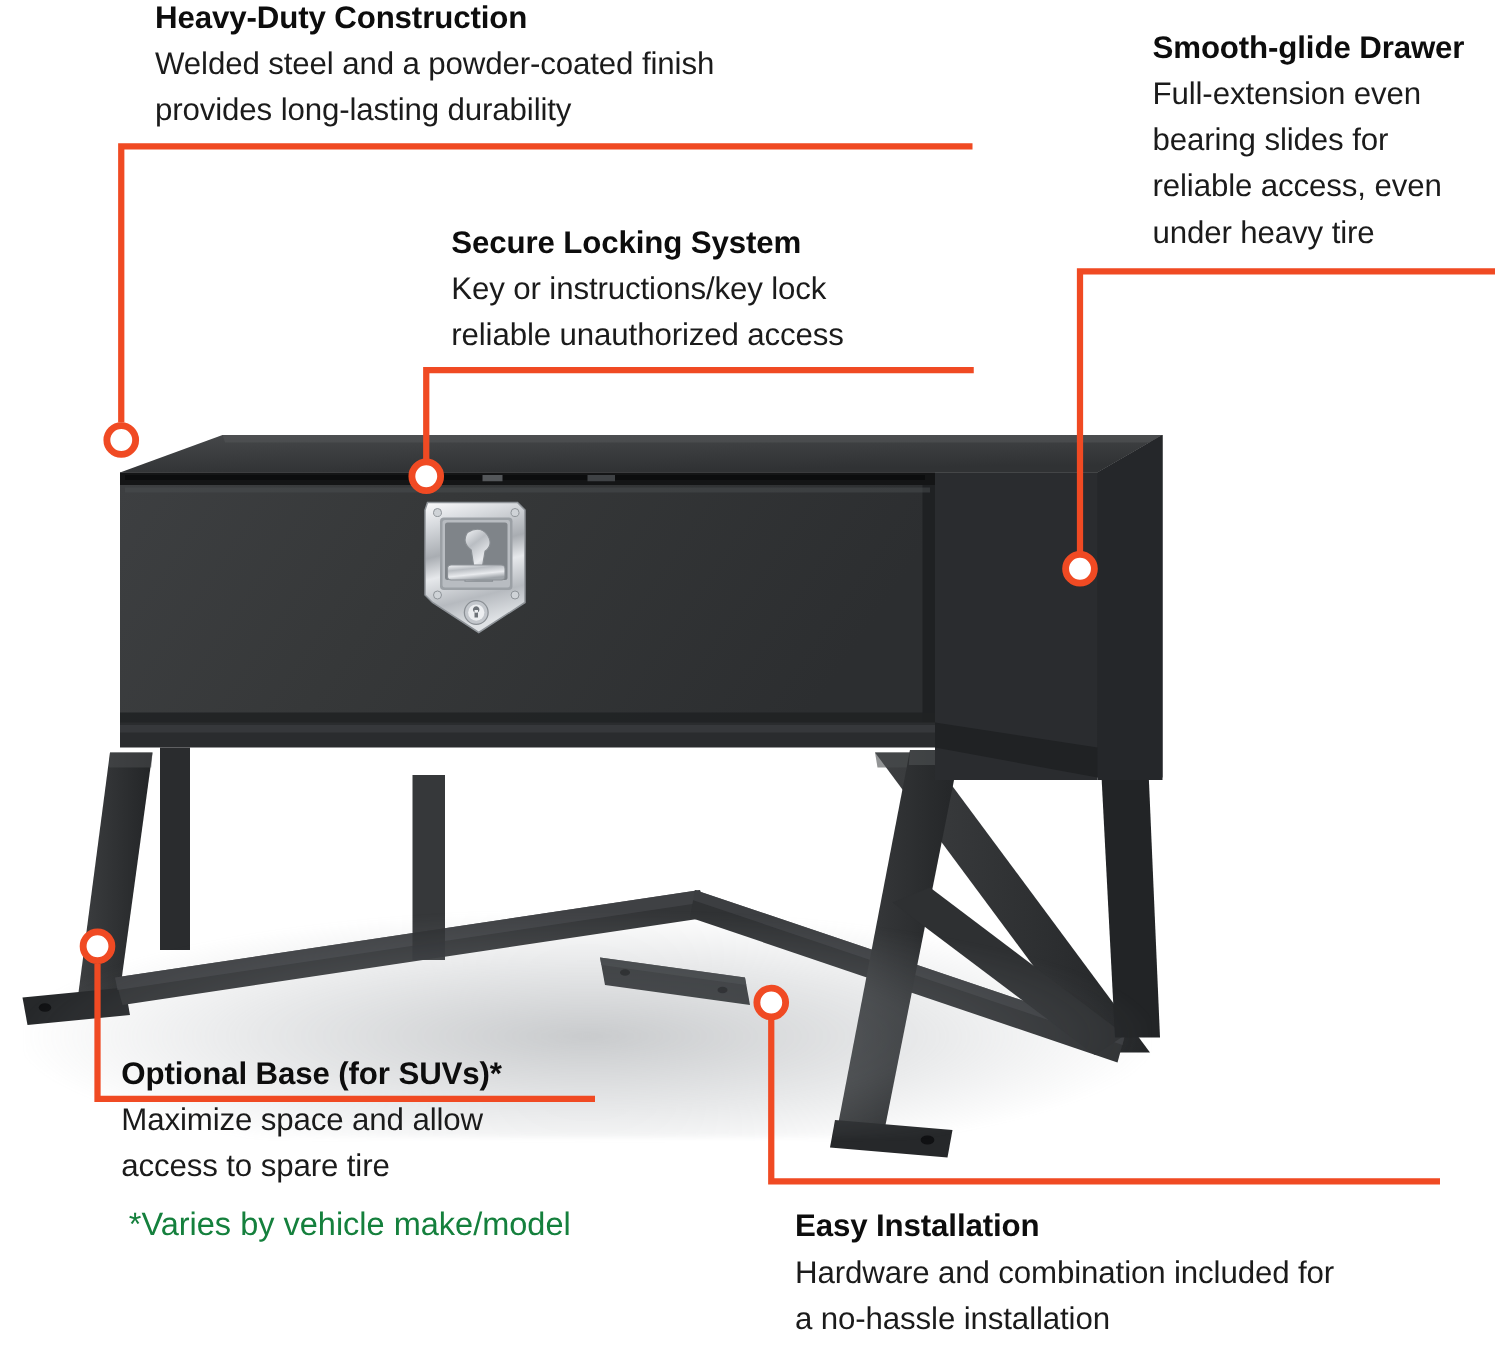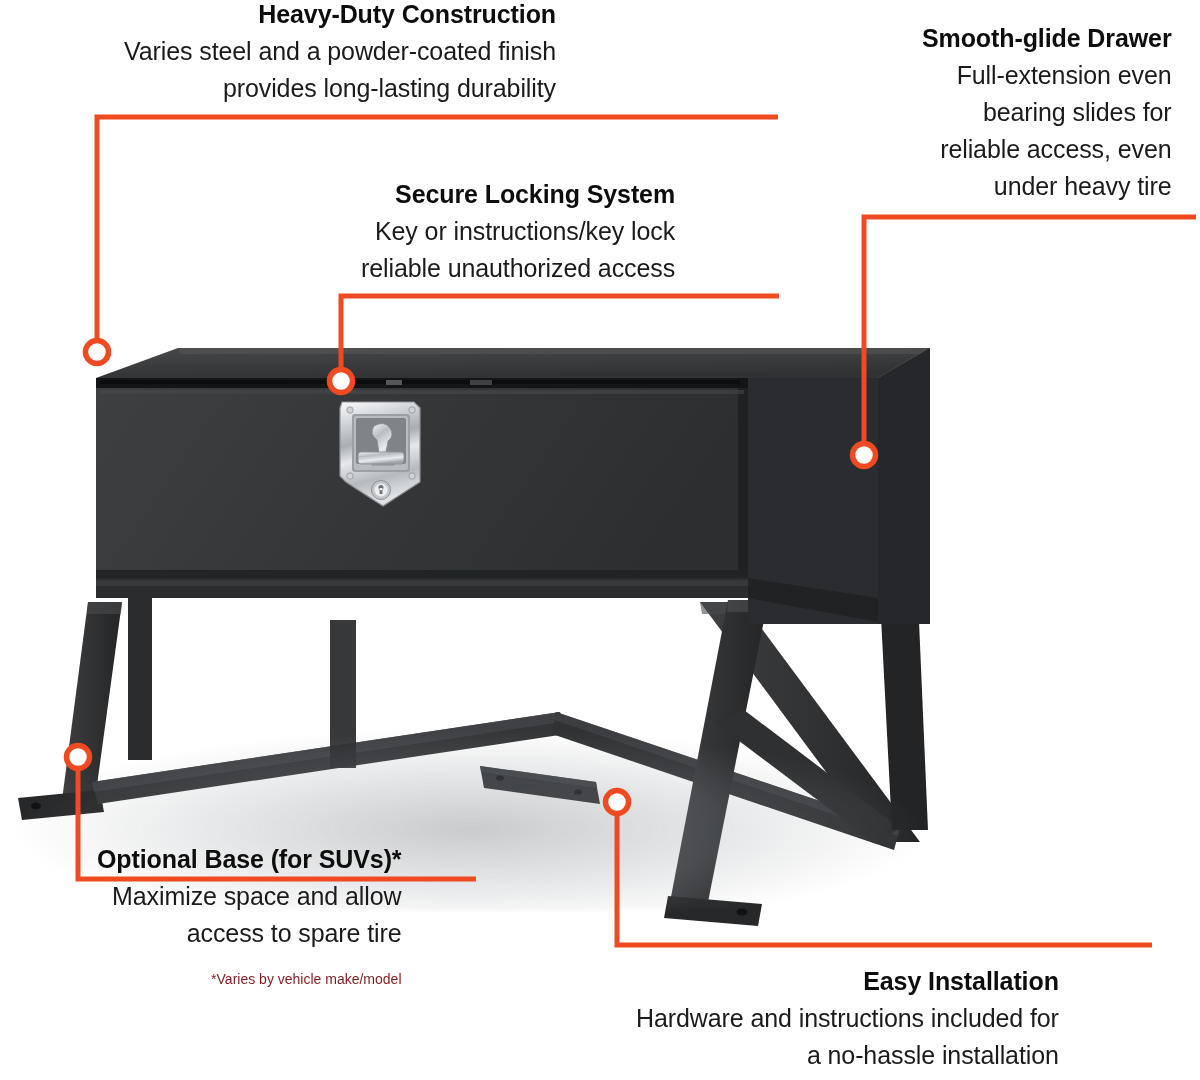--- a/index.html
+++ b/index.html
@@ -11,21 +11,20 @@
   body {
     font-family: "Liberation Sans", "DejaVu Sans", sans-serif;
     -webkit-font-smoothing: antialiased;
   }
   #stage {
     position: relative;
     width: 1200px;
     height: 1080px;
     overflow: hidden;
     background: #ffffff;
-    text-align: right;
   }
 
   
   .callout {
     position: absolute;
     color: #111111;
   }
   .callout .c-title {
     font-weight: bold;
     font-size: 25px;
@@ -36,23 +35,23 @@
   }
   .callout .c-body {
     font-size: 25px;
     line-height: 37px;
     letter-spacing: -0.1px;
     color: #1b1b1b;
     font-weight: 400;
   }
   .callout .c-body .ln { display: block; white-space: nowrap; }
   .callout .c-note {
-    font-size: 14px;
+    font-size: 26px;
     line-height: 34px;
-    color: #7f1d1d;
+    color: #15803d;
     font-weight: 400;
     white-space: nowrap;
   }
 
   
   #callout-heavy-duty       { left: 124px; top: -4px; }
   #callout-secure-lock      { left: 361px; top: 176px; }
   #callout-smooth-drawer    { left: 922px; top: 20px; }
   #callout-optional-base    { left: 97px;  top: 841px; }
   #callout-optional-base .c-note { margin-top: 10px; margin-left: 6px; }
@@ -252,21 +251,21 @@
       <circle cx="341" cy="381" r="11.5"></circle>
       <circle cx="864" cy="455" r="11.5"></circle>
       <circle cx="78" cy="757" r="11.5"></circle>
       <circle cx="617" cy="802" r="11.5"></circle>
     </g>
   </svg>
 
   <div class="callout" id="callout-heavy-duty">
     <div class="c-title">Heavy-Duty Construction</div>
     <div class="c-body">
-      <span class="ln">Varies steel and a powder-coated finish</span>
+      <span class="ln">Welded steel and a powder-coated finish</span>
       <span class="ln">provides long-lasting durability</span>
     </div>
   </div>
 
   <div class="callout" id="callout-secure-lock">
     <div class="c-title">Secure Locking System</div>
     <div class="c-body">
       <span class="ln">Key or instructions/key lock</span>
       <span class="ln">reliable unauthorized access</span>
     </div>
@@ -287,18 +286,18 @@
     <div class="c-body">
       <span class="ln">Maximize space and allow</span>
       <span class="ln">access to spare tire</span>
     </div>
     <div class="c-note">*Varies by vehicle make/model</div>
   </div>
 
   <div class="callout" id="callout-easy-install">
     <div class="c-title">Easy Installation</div>
     <div class="c-body">
-      <span class="ln">Hardware and instructions included for</span>
+      <span class="ln">Hardware and combination included for</span>
       <span class="ln">a no-hassle installation</span>
     </div>
   </div>
 
 </div>
 
 </body></html>

